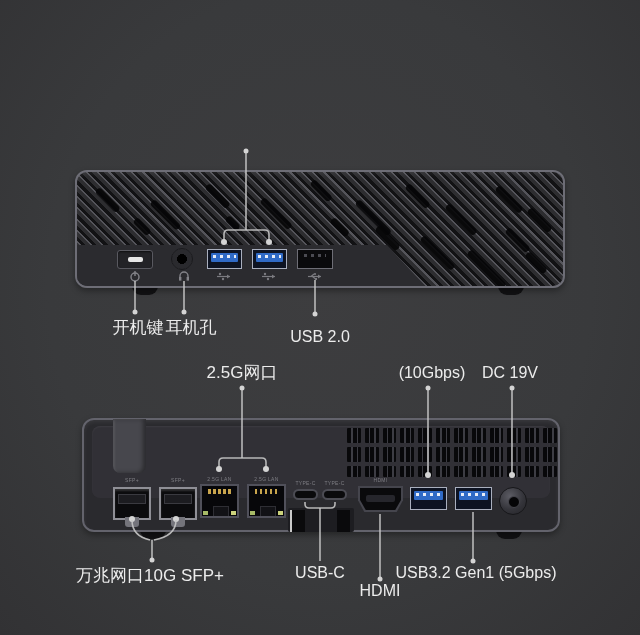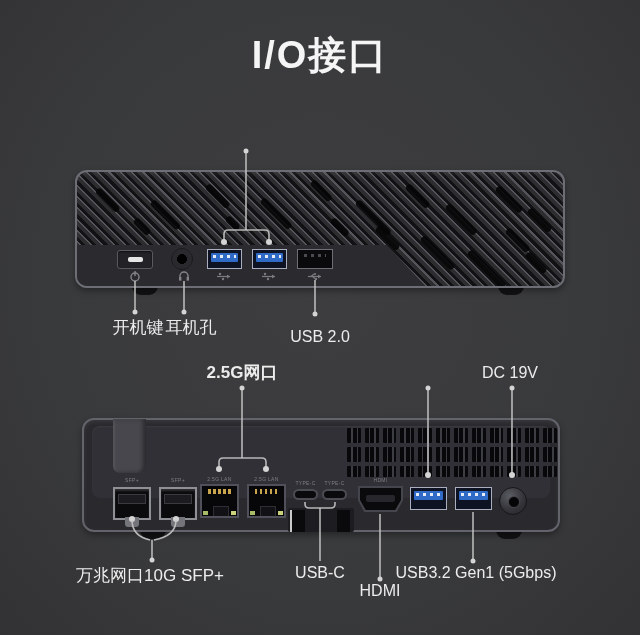--- a/index.html
+++ b/index.html
@@ -94,21 +94,20 @@
   
   #leads{left:0;top:0;width:640px;height:635px;pointer-events:none;}
   #leads path{stroke:#c6c6c6;stroke-width:1.6;fill:none;opacity:.9;}
   #leads circle{fill:#d4d4d4;stroke:none;}
 </style>
 </head>
 <body>
 
 <div id="canvas">
 
-  <div id="title" class="abs">I/O接口</div>
 
   <div class="abs foot" style="left:132px;top:282px;width:26px;height:13px;"></div>
   <div class="abs foot" style="left:498px;top:282px;width:26px;height:13px;"></div>
 
   <div id="front-device" class="abs device">
     <div id="front-band"></div>
   <div class="slot" style="left: 20px; top: 14px; width: 30px;"></div>
       <div class="slot" style="left: 75px; top: 26px; width: 38px;"></div>
       <div class="slot" style="left: 130px; top: 10px; width: 30px;"></div>
       <div class="slot" style="left: 185px; top: 24px; width: 40px;"></div>
@@ -309,21 +308,22 @@
     <path d="M380 514 V577"></path>
       <circle cx="380" cy="579" r="2.5"></circle>
     <path d="M473 512 V559"></path>
       <circle cx="473" cy="561" r="2.5"></circle>
   </svg>
 
   <div class="abs lbl cn" style="left:153px;top:316px;width:76px;">耳机孔</div>
   <div class="abs lbl cn" style="left:100px;top:316px;width:76px;">开机键</div>
   <div class="abs lbl" style="left:280px;top:317px;width:80px;margin-top:11px;">USB 2.0</div>
 
-  <div class="abs lbl cn" style="left:192px;top:361px;width:100px;font-weight:bold;">2.5G网口</div>
+  <div class="abs lbl cn" style="left:192px;top:361px;width:100px;">2.5G网口</div>
+  <div class="abs lbl" style="left:362px;top:364px;width:140px;">(10Gbps)</div>
   <div class="abs lbl" style="left:470px;top:364px;width:80px;">DC 19V</div>
 
   <div class="abs lbl cn" style="left:60px;top:564px;width:180px;">万兆网口10G SFP+</div>
   <div class="abs lbl" style="left:280px;top:564px;width:80px;">USB-C</div>
   <div class="abs lbl" style="left:340px;top:582px;width:80px;">HDMI</div>
   <div class="abs lbl" style="left:386px;top:564px;width:180px;">USB3.2 Gen1 (5Gbps)</div>
 
 </div>
 
 </body></html>

